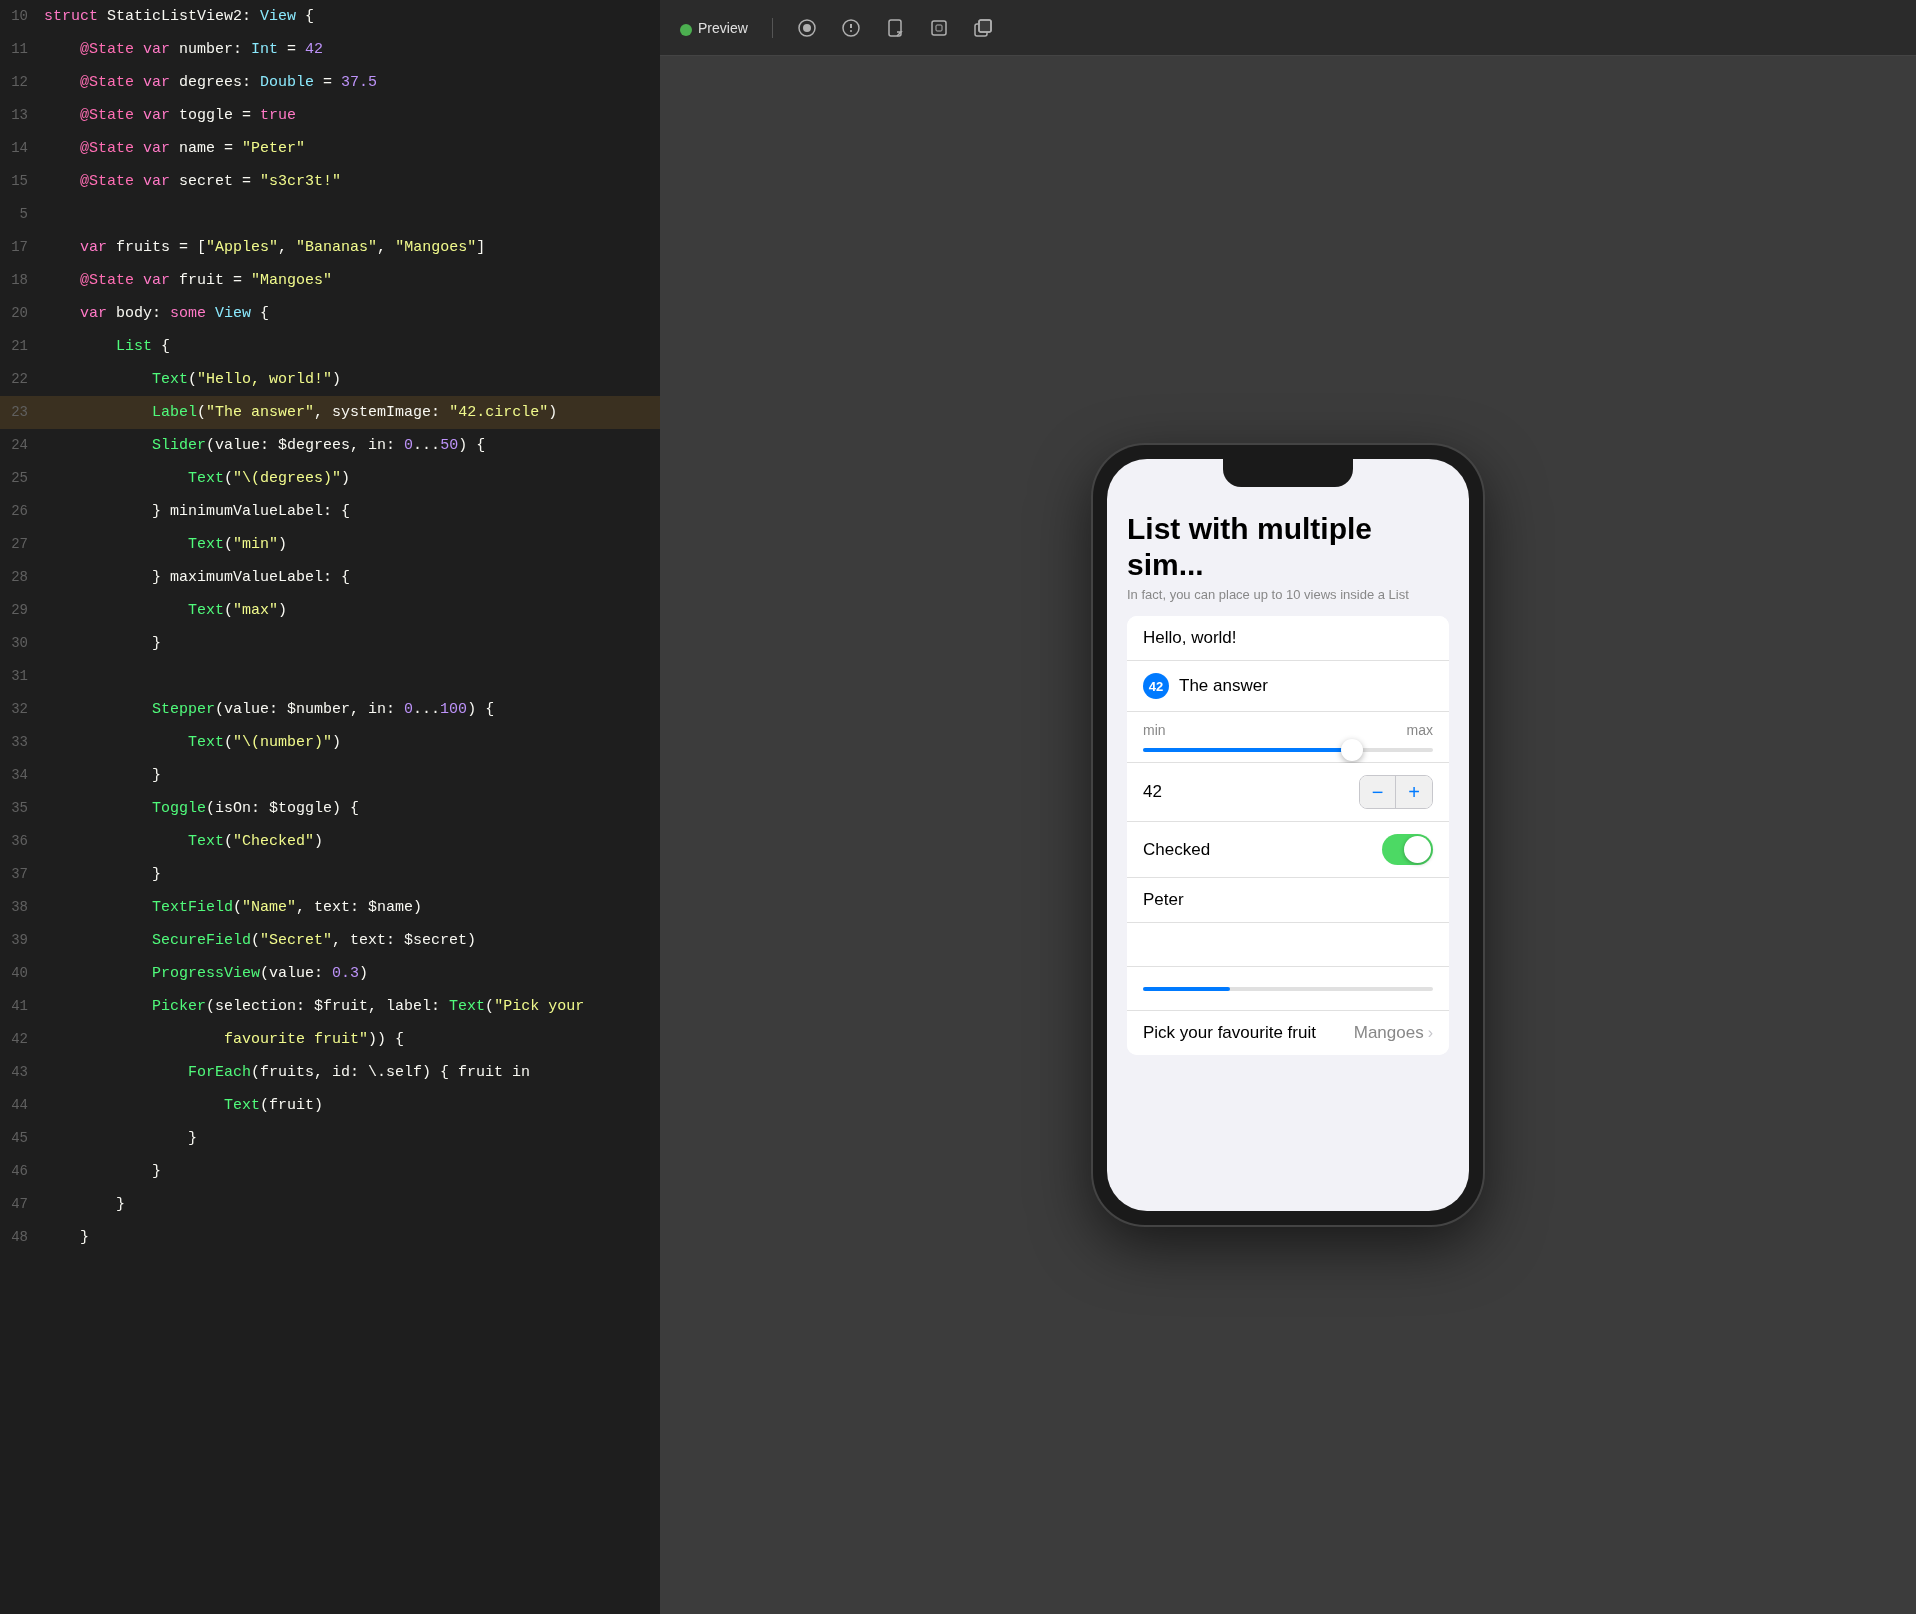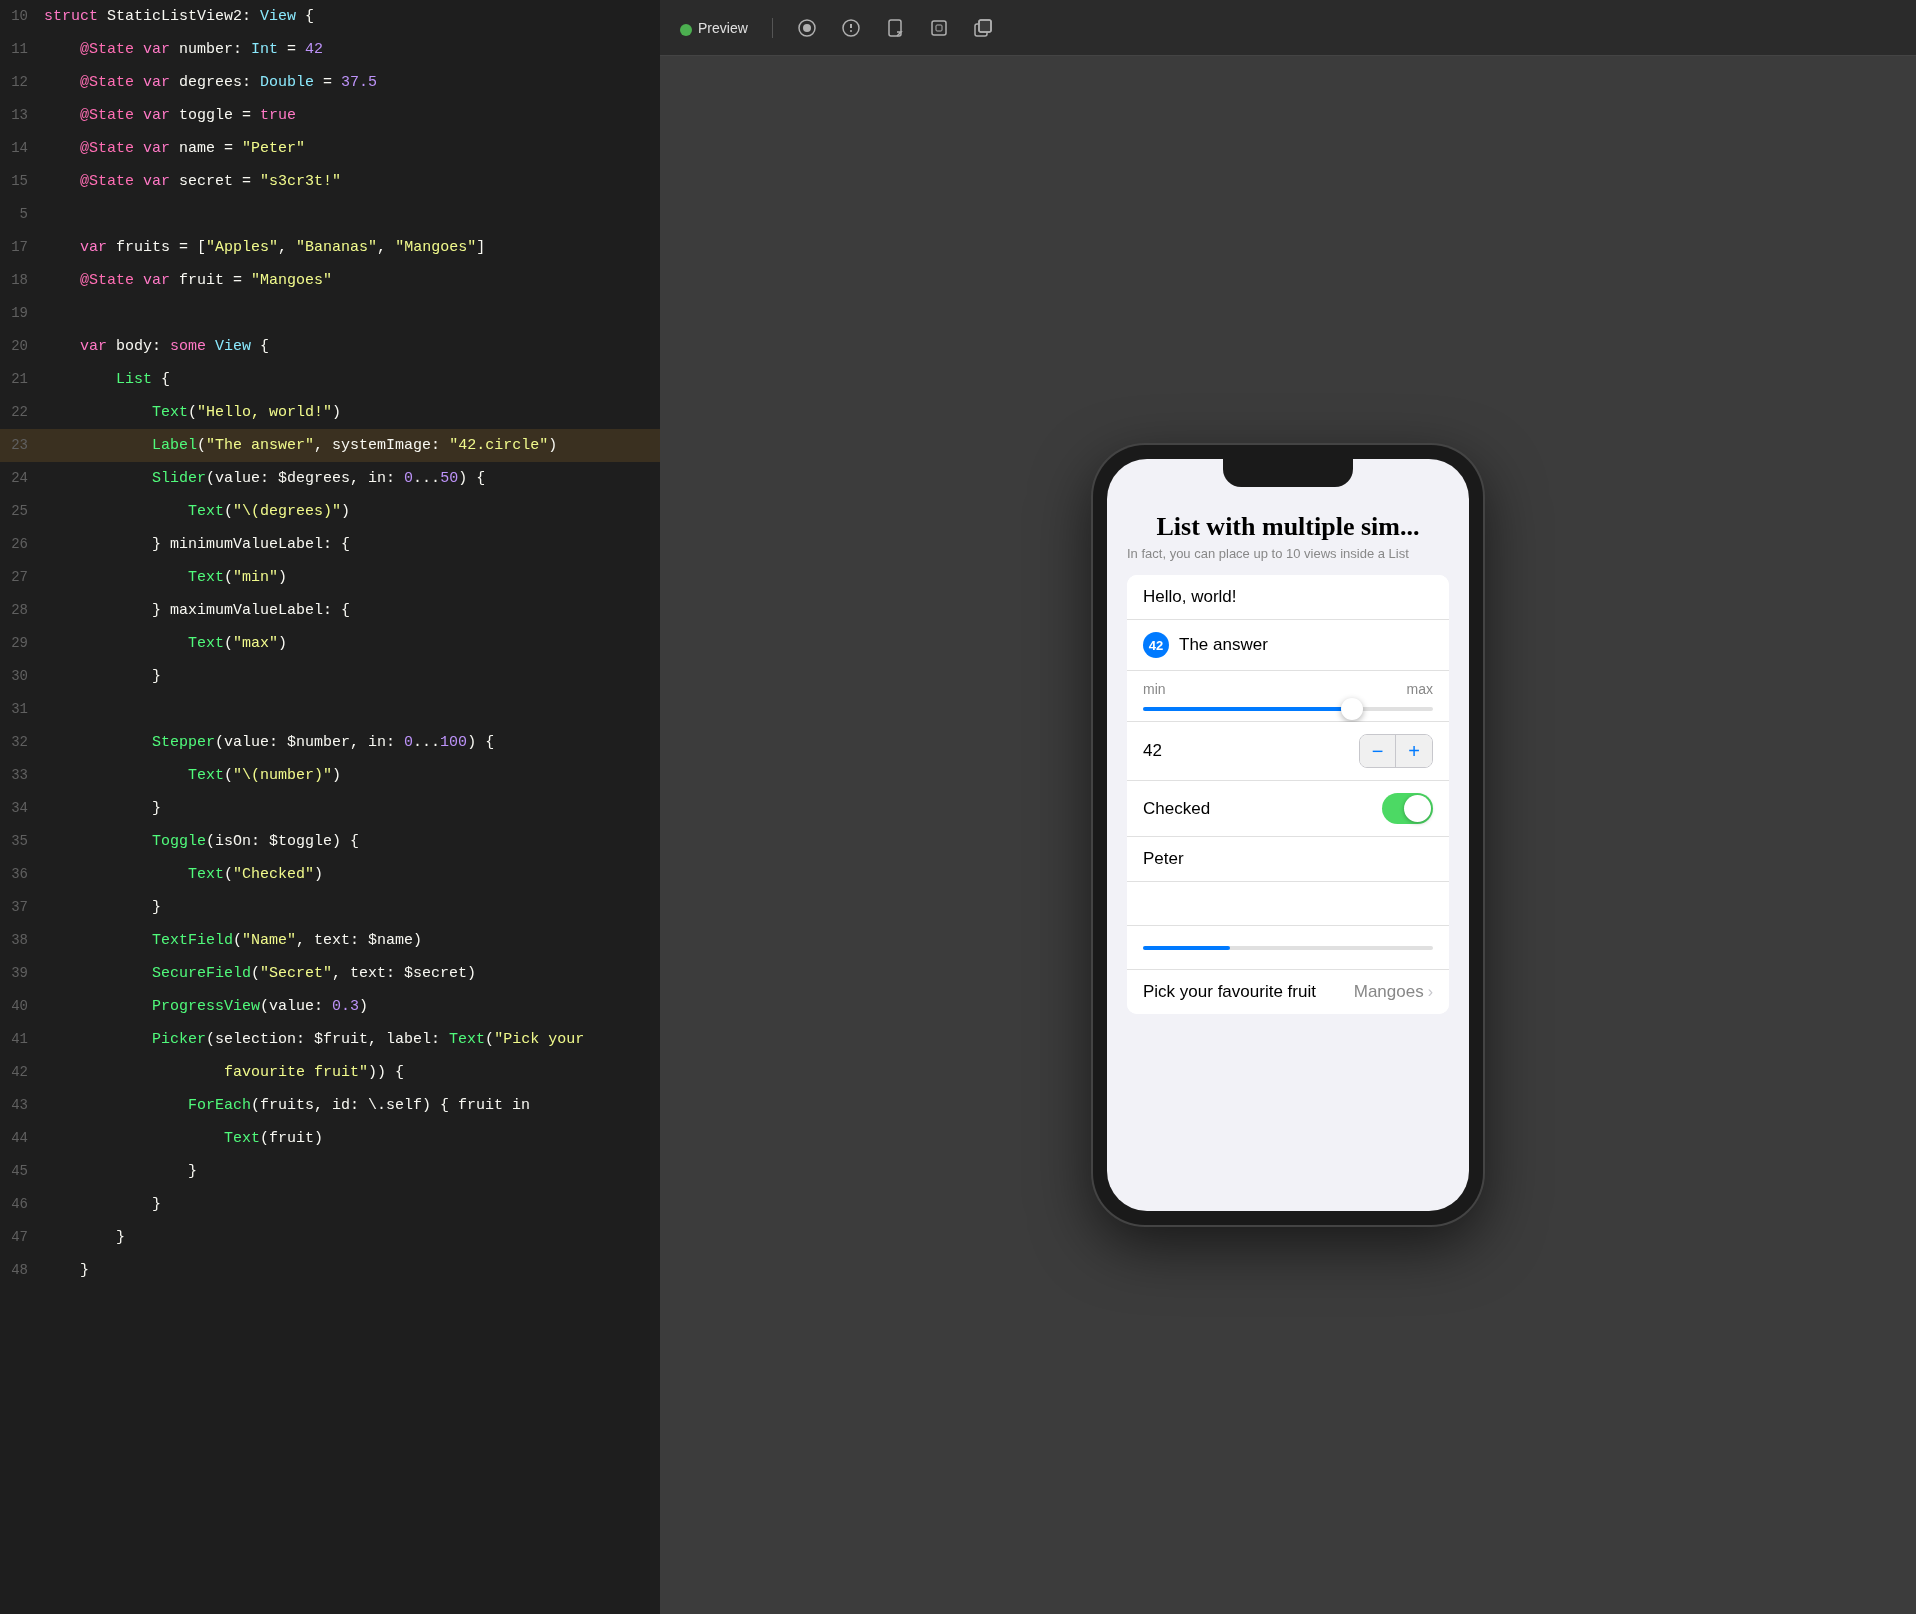--- a/index.html
+++ b/index.html
@@ -182,27 +182,26 @@
     
     .app-content {
       flex: 1;
       overflow: hidden;
       display: flex;
       flex-direction: column;
       padding: 0 20px 0;
     }
 
     .app-title {
-      font-size: 26px;
+      font-size: 30px;
       font-weight: 700;
       color: #000;
       margin-top: 8px;
       line-height: 1.2;
-      font-family: Liberation Serif, serif;
-      text-align: center;
+      font-family: Liberation Sans, sans-serif;
     }
 
     .app-subtitle {
       font-size: 13px;
       color: #888;
       margin-top: 4px;
       font-family: -apple-system, sans-serif;
     }
 
     
@@ -423,24 +422,20 @@
       </div>
       <div class="code-line">
         <span class="line-num">17</span>
         <span class="code-content"><span class="plain">    </span><span class="kw">var</span><span class="plain"> fruits = [</span><span class="str">"Apples"</span><span class="plain">, </span><span class="str">"Bananas"</span><span class="plain">, </span><span class="str">"Mangoes"</span><span class="plain">]</span></span>
       </div>
       <div class="code-line">
         <span class="line-num">18</span>
         <span class="code-content"><span class="plain">    </span><span class="kw2">@State</span><span class="plain"> </span><span class="kw">var</span><span class="plain"> fruit = </span><span class="str">"Mangoes"</span></span>
       </div>
       <div class="code-line">
-        <span class="line-num">19</span>
-        <span class="code-content"><span class="plain">    </span></span>
-      </div>
-      <div class="code-line">
         <span class="line-num">20</span>
         <span class="code-content"><span class="plain">    </span><span class="kw">var</span><span class="plain"> body: </span><span class="kw">some</span><span class="plain"> </span><span class="type">View</span><span class="plain"> {</span></span>
       </div>
       <div class="code-line">
         <span class="line-num">21</span>
         <span class="code-content"><span class="plain">        </span><span class="fn">List</span><span class="plain"> {</span></span>
       </div>
       <div class="code-line">
         <span class="line-num">22</span>
         <span class="code-content"><span class="plain">            </span><span class="fn">Text</span><span class="plain">(</span><span class="str">"Hello, world!"</span><span class="plain">)</span></span>

